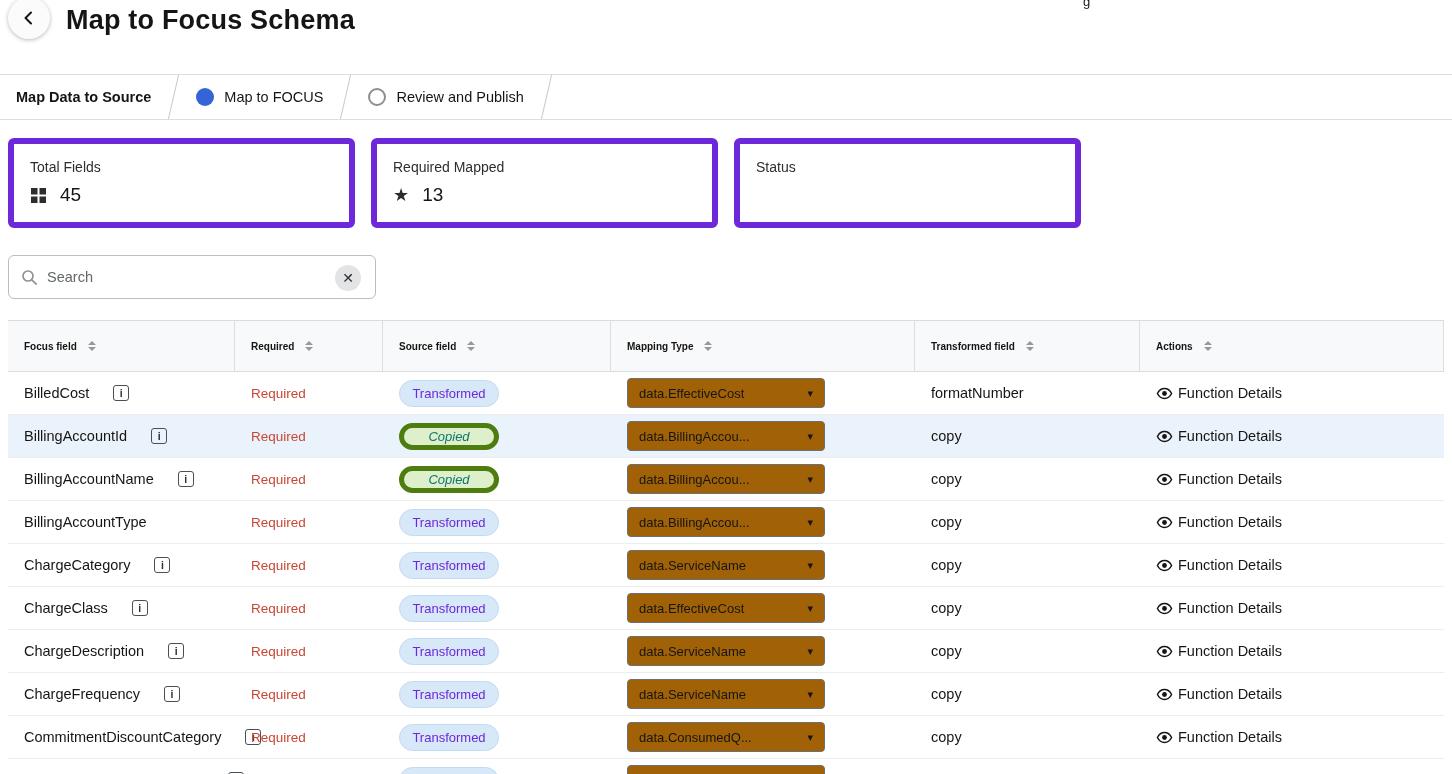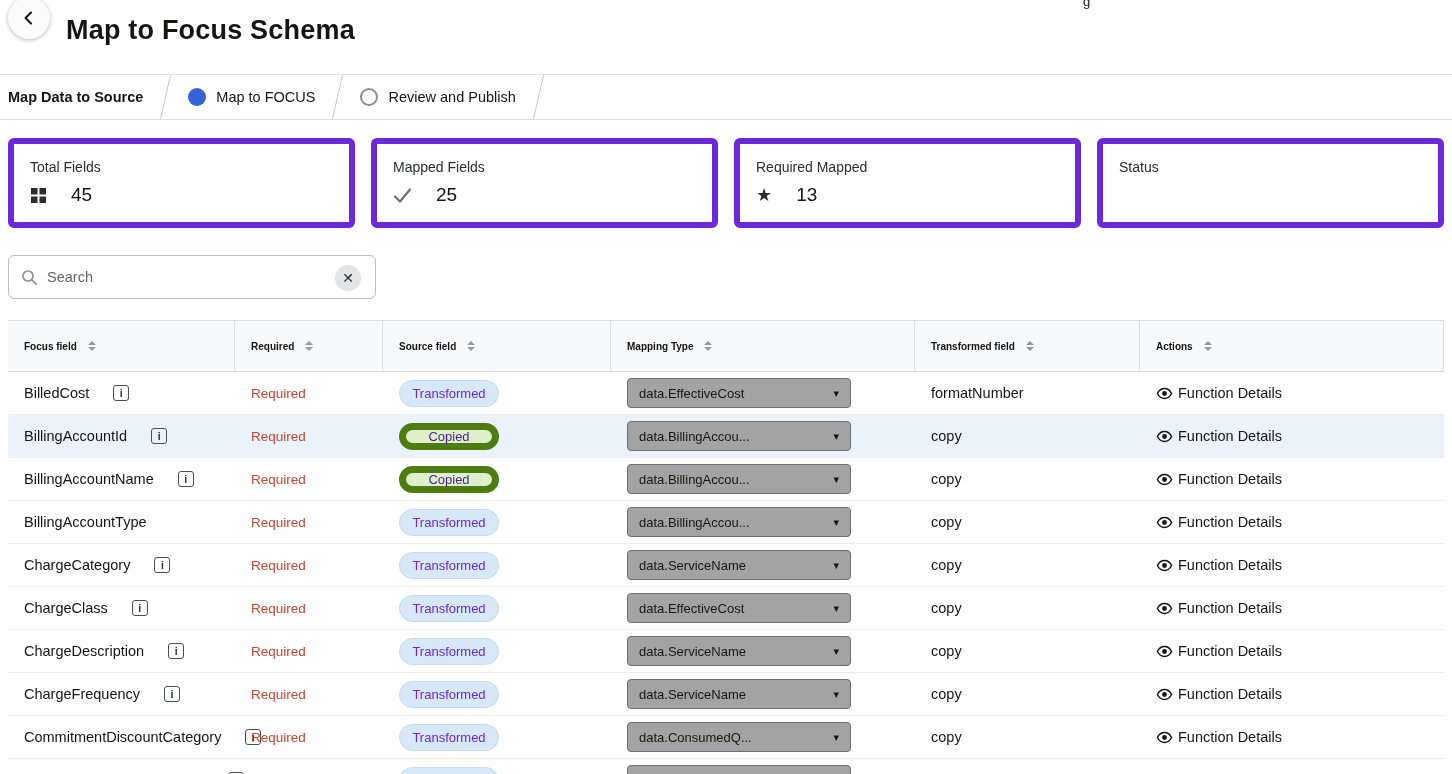--- a/index.html
+++ b/index.html
@@ -5,39 +5,39 @@
   * { box-sizing: border-box; margin: 0; padding: 0; }
   html,body { width:1452px; height:774px; overflow:hidden; background:#fff;
     font-family:"Liberation Sans", sans-serif; color:#161513; }
   .page { position:relative; width:1452px; height:774px; }
 
   
   .top-header { position:relative; height:74px; display:flex; align-items:flex-start; padding:0 8px; }
   .back-btn { width:42px; height:42px; border-radius:50%; border:none; background:#fbfbfb;
     box-shadow:0 1px 4px rgba(0,0,0,.28); display:flex; align-items:center; justify-content:center;
     cursor:pointer; margin-top:-3px; }
-  .page-title { font-size:27px; font-weight:700; letter-spacing:.2px; margin-left:16px; margin-top:15px; }
+  .page-title { font-size:27px; font-weight:700; letter-spacing:.2px; margin-left:16px; margin-top:5px; }
   .stray-glyph { position:absolute; top:-6px; left:1083px; font-size:13px; color:#1b1b1b; }
 
   
   .stepper { height:46px; border-top:1px solid #dcdfe2; border-bottom:1px solid #dcdfe2;
-    display:flex; align-items:center; padding-left:8px; overflow:hidden; }
+    display:flex; align-items:center; padding-left:16px; overflow:hidden; }
   .step { display:flex; align-items:center; gap:10px; cursor:pointer; }
   .step-label { font-size:14.5px; color:#161513; }
   .step-label.bold { font-weight:700; }
   .step-sep { width:1px; height:52px; background:#c6cacd; transform:rotate(13deg); margin:0 22px; flex:none; }
   .dot { width:18px; height:18px; border-radius:50%; flex:none; }
   .dot.filled { background:#3564d8; }
   .dot.empty { background:#fff; border:2px solid #8a8f93; }
 
   
   .stats { display:grid; grid-template-columns:repeat(4,1fr); gap:16px; margin:18px 8px 0 8px; }
   .card { border:6px solid #6d28d9; border-radius:6px; height:90px; padding:15px 16px; background:#fff; }
   .card-label { font-size:14px; color:#2c2e30; }
-  .card-value { display:flex; align-items:center; gap:24px; margin-top:9px; font-size:19px; }
+  .card-value { display:flex; align-items:center; gap:13px; margin-top:9px; font-size:19px; }
   .card-value.green { color:#6faa2c; font-size:18px; letter-spacing:.3px; }
   .ico { display:inline-flex; align-items:center; }
 
   
   .search-row { margin:27px 0 0 8px; }
   .search-box { position:relative; width:368px; height:44px; border:1px solid #b9bec2; border-radius:6px;
     display:flex; align-items:center; padding:0 52px 0 12px; background:#fff; }
   .search-box input { border:none; outline:none; flex:1; font-size:14.5px; margin-left:9px;
     font-family:"Liberation Sans", sans-serif; color:#161513; }
   .search-box input::placeholder { color:#63676a; }
@@ -59,24 +59,24 @@
   .trow.highlight { background:#eaf3fc; }
   .cell { height:42px; display:flex; align-items:center; padding:0 16px; font-size:14.5px; }
   .cell-field { gap:24px; }
   .info { width:16px; height:16px; border:1.3px solid #4b4f52; border-radius:3px; display:inline-flex;
     align-items:center; justify-content:center; font-size:10.5px; font-weight:600; color:#2c2e30;
     cursor:pointer; flex:none; }
   .req { color:#c74634; font-size:13.5px; }
   .pill { width:100px; height:27px; border-radius:14px; display:inline-flex; align-items:center;
     justify-content:center; font-size:13px; }
   .pill-transformed { background:#d7e8f9; color:#6d28d9; border:1px solid #c2daf2; }
-  .pill-copied { background:#ddefcb; color:#4c1d95; border:7px solid #4d7c0f; }
-  .select { width:224px; height:30px; border:1px solid #6b7075; border-radius:4px; display:flex;
+  .pill-copied { background:#ddefcb; color:#0f766e; border:5px solid #4d7c0f;font-style:italic; }
+  .select { width:198px; height:30px; border:1px solid #6b7075; border-radius:4px; display:flex;
     align-items:center; justify-content:space-between; padding:12px 11px; font-size:13px; cursor:pointer;
-    background:#a3a3a3; }
+    background:#a16207; }
   .caret { font-size:11px; color:#161513; }
   .action { display:inline-flex; align-items:center; gap:5px; cursor:pointer; }
   .action svg { flex:none; }
 </style>
 </head>
 <body>
 
 <div class="page">
 
   <div class="top-header">
@@ -115,31 +115,20 @@
             <rect x="1" y="1" width="6.5" height="6.5" fill="#2b2d2f"></rect>
               <rect x="9.5" y="1" width="6.5" height="6.5" fill="#2b2d2f"></rect>
             <rect x="1" y="9.5" width="6.5" height="6.5" fill="#2b2d2f"></rect>
               <rect x="9.5" y="9.5" width="6.5" height="6.5" fill="#2b2d2f"></rect>
           </svg>
         </span>
         <span>45</span>
       </div>
     </div>
     <div class="card">
-      <div class="card-label">Mapped Fields</div>
-      <div class="card-value">
-        <span class="ico">
-          <svg width="19" height="17" viewBox="0 0 19 17">
-            <polyline points="2,9.5 7,14.5 17,2.5" fill="none" stroke="#6d7073" stroke-width="2.2" stroke-linecap="round" stroke-linejoin="round"></polyline>
-          </svg>
-        </span>
-        <span>25</span>
-      </div>
-    </div>
-    <div class="card">
       <div class="card-label">Required Mapped</div>
       <div class="card-value">
         <span class="ico" style="font-size:18px;color:#2b2d2f;">★</span>
         <span>13</span>
       </div>
     </div>
     <div class="card">
       <div class="card-label">Status</div>
     </div>
   </div>

